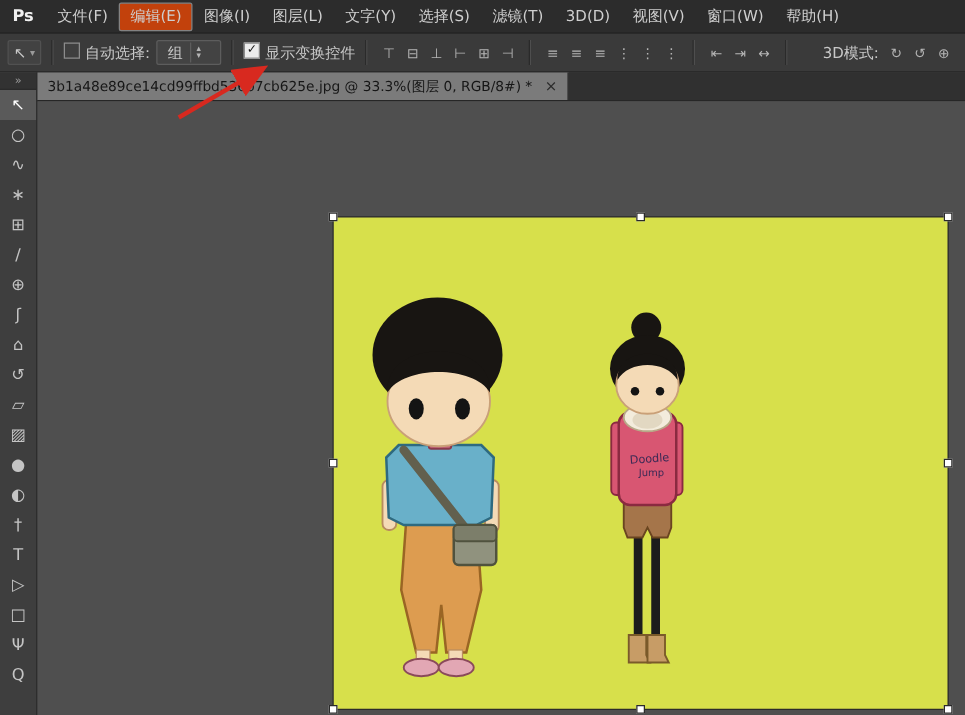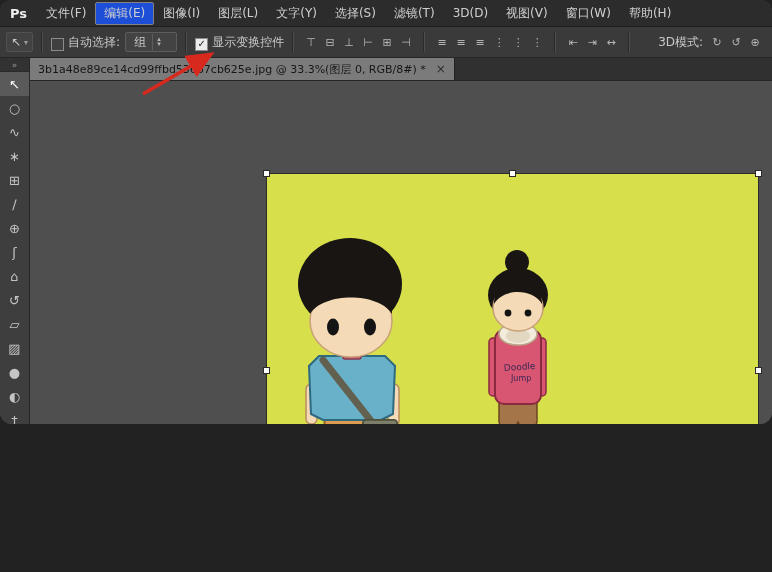--- a/index.html
+++ b/index.html
@@ -1,33 +1,33 @@
 <!DOCTYPE html>
 <html><head>
 <meta charset="utf-8">
 <style>
   html,body{margin:0;padding:0;background:#222;}
-  .app{position:relative;width:772px;height:424px;overflow:hidden;background:#4f4f4f;
-       font-family:"DejaVu Sans","Liberation Sans",sans-serif;border-radius:12px;}
+  .app{position:relative;width:772px;height:572px;overflow:hidden;background:#4f4f4f;
+       font-family:"DejaVu Sans","Liberation Sans",sans-serif;}
 
   
   .menu-bar{height:26px;background:#2c2c2c;display:flex;align-items:center;
             font-size:12px;color:#cfcfcf;padding-left:6px;border-bottom:1px solid #1f1f1f;}
   .logo{font-weight:bold;font-size:13px;color:#f0f0f0;padding:0 10px 0 4px;}
   .menu-item{padding:3px 9px;cursor:default;white-space:nowrap;}
-  .menu-item.active{border:1px solid #828282;background:#1d4ed8;border-radius:2px;padding:2px 8px;}
+  .menu-item.active{border:1px solid #828282;background:#c2410c;border-radius:2px;padding:2px 8px;}
 
   
   .options-bar{height:30px;background:#3a3a3a;border-bottom:1px solid #262626;
                display:flex;align-items:center;gap:5px;padding:0 6px;font-size:12px;color:#c8c8c8;
                white-space:nowrap;overflow:hidden;}
   .tool-preview{display:flex;align-items:center;gap:3px;padding:2px 4px;border-radius:2px;background:#424242;border:1px solid #515151;}
   .tool-preview .chev{font-size:8px;color:#9a9a9a;}
   .vsep{width:1px;height:20px;background:#2a2a2a;border-right:1px solid #4e4e4e;margin:0 3px;flex:0 0 auto;}
-  .opt-check{display:flex;align-items:flex-end;gap:4px;cursor:default;}
+  .opt-check{display:flex;align-items:flex-start;gap:4px;cursor:default;}
   .cb{width:13px;height:13px;box-sizing:border-box;border:1px solid #8c8c8c;background:#3f3f3f;
       display:inline-flex;align-items:center;justify-content:center;font-size:10px;line-height:1;}
   .cb.checked{background:#ececec;color:#1a1a1a;font-weight:bold;}
   .dropdown{display:flex;align-items:center;background:#434343;border:1px solid #5d5d5d;border-radius:2px;
             height:20px;padding:0 4px 0 8px;gap:6px;min-width:52px;box-sizing:border-box;}
   .dropdown .spin{display:flex;flex-direction:column;font-size:7px;line-height:5px;color:#b5b5b5;
                   border-left:1px solid #5d5d5d;padding-left:4px;height:16px;justify-content:center;}
   .icon-group{display:flex;gap:1px;}
   .icon-btn{width:18px;height:20px;display:flex;align-items:center;justify-content:center;
             color:#b5b5b5;font-size:11px;border-radius:2px;}

